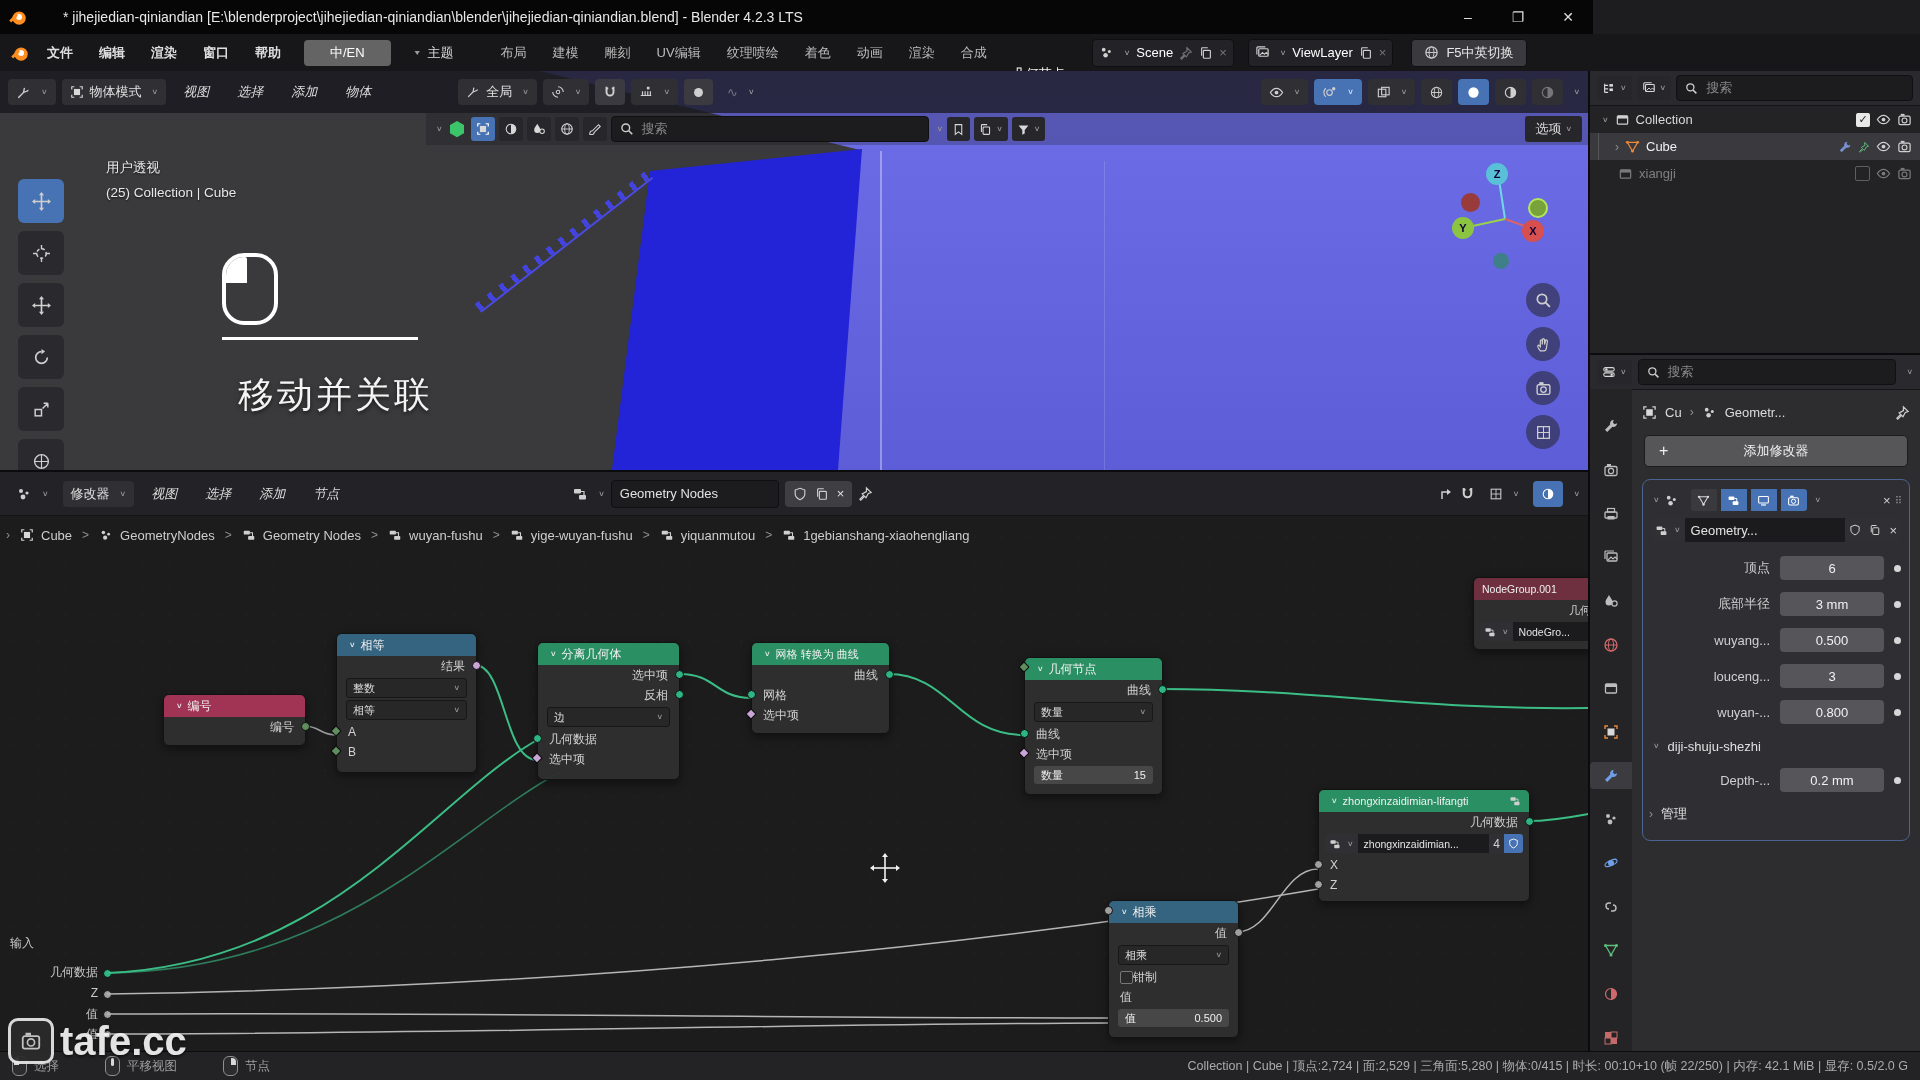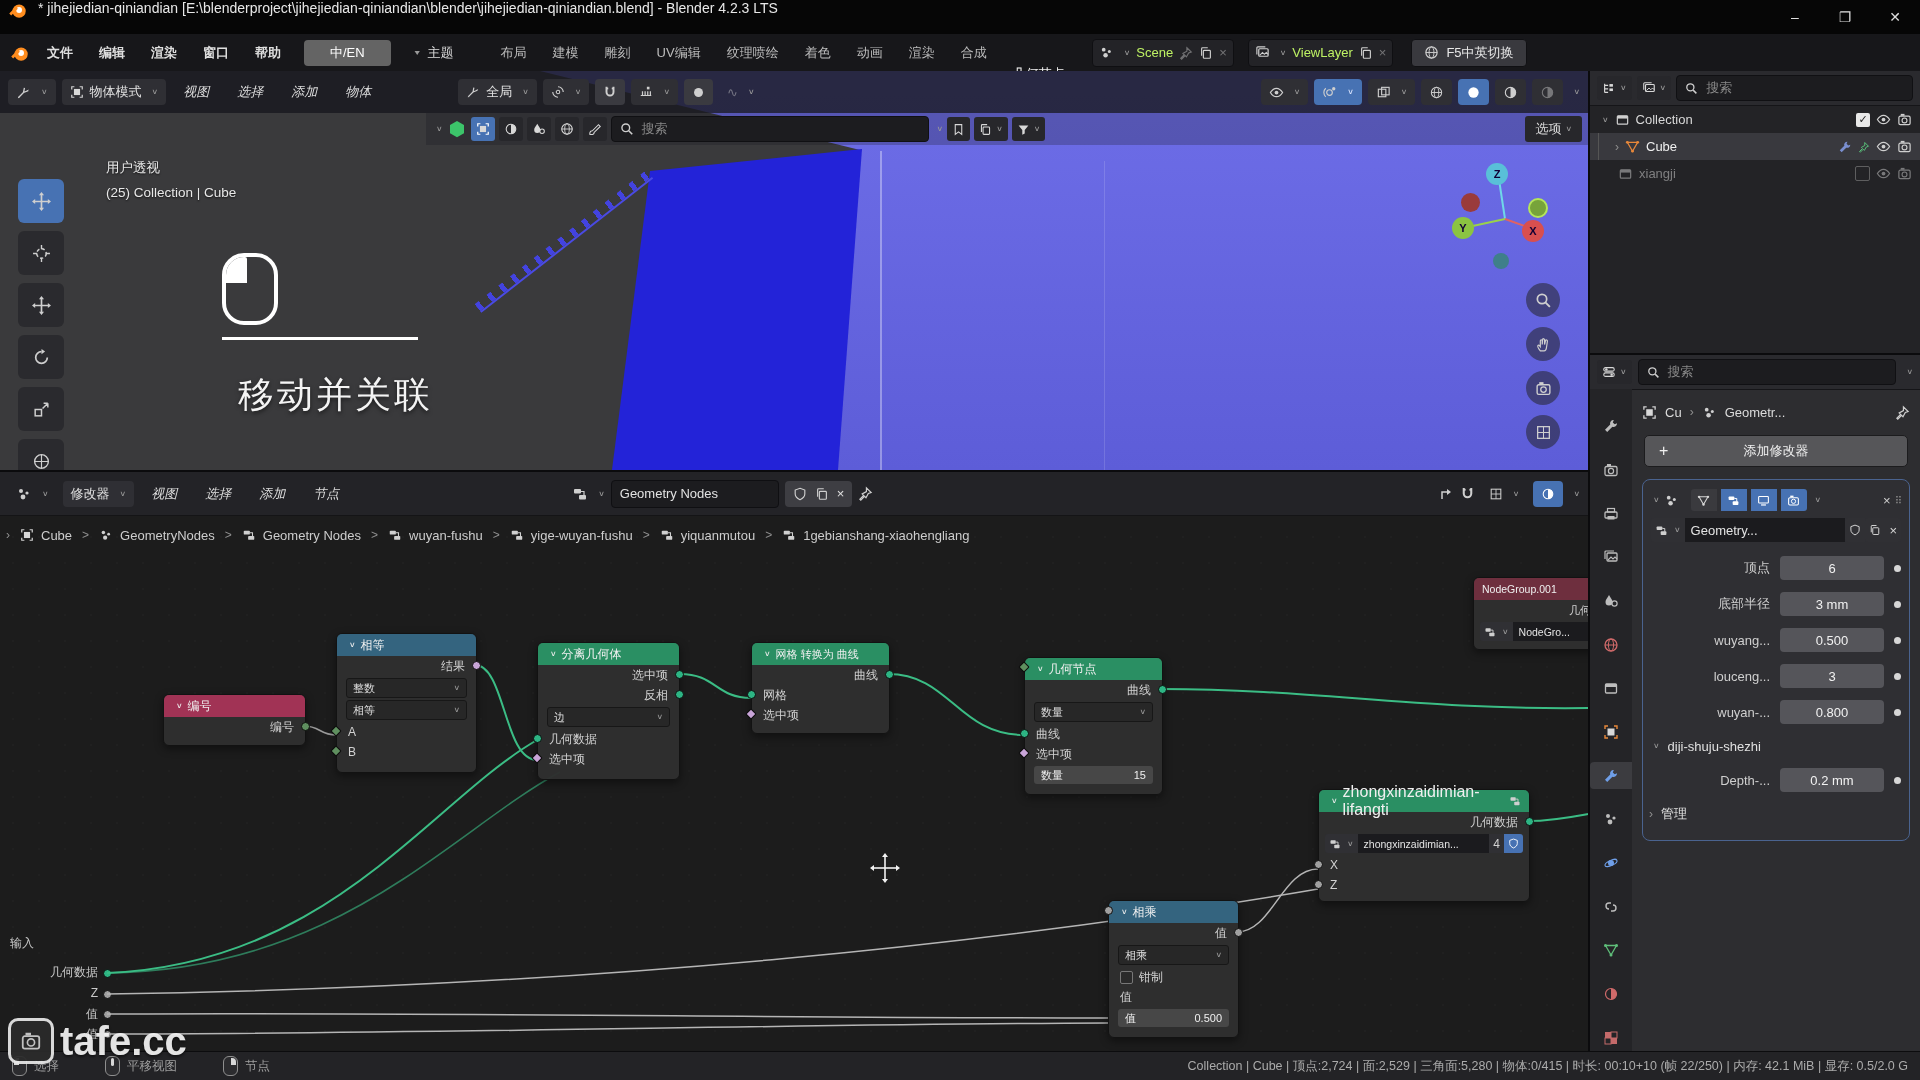--- a/index.html
+++ b/index.html
@@ -4,34 +4,34 @@
 <style>
   html,body{margin:0;padding:0;background:#111;}
   .screen{position:relative;width:1920px;height:1080px;overflow:hidden;background:#1d1d20;
     font-family:"Liberation Sans","DejaVu Sans",sans-serif;color:#d6d6d6;font-size:13px;
     -webkit-font-smoothing:antialiased;}
   .abs{position:absolute;}
   .chev{font-size:9px;color:#9a9a9a;margin-left:4px;transform:scaleY(.8);}
   .ico{display:inline-flex;align-items:center;justify-content:center;color:#cfcfcf;}
   .ico svg{display:block;}
   
-  #titlebar{left:0;top:0;width:1920px;height:34px;background:#060606;display:flex;align-items:flex-start;color:#e8e8e8;}
+  #titlebar{left:0;top:0;width:1593px;height:34px;background:#060606;display:flex;align-items:center;color:#e8e8e8;gap:25px;}
   #titlebar .ttl{margin-left:10px;font-size:14px;white-space:nowrap;}
   .wctl{margin-left:auto;display:flex;height:34px;}
   .wctl div{width:50px;text-align:center;line-height:34px;font-size:14px;color:#ddd;}
   
   #topbar{left:0;top:34px;width:1920px;height:37px;background:#17171a;display:flex;align-items:center;border-bottom:1px solid #0c0c0e;}
   #topbar .menu{padding:0 13px;color:#dedede;font-weight:bold;}
   .langbtn{background:#646464;color:#fff;border-radius:4px;padding:4px 26px;margin:0 10px;}
   .themebtn{color:#dedede;margin:0 8px;display:flex;align-items:center;gap:6px;}
   .tabs{display:flex;margin-left:26px;height:37px;align-items:stretch;}
   .tab{padding:0 13px;display:flex;align-items:center;color:#bdbdbd;}
   .tab.active{background:#3c3c40;color:#f2f2f2;border-radius:6px 6px 0 0;margin-top:40px;}
   .idblock{display:flex;align-items:center;background:#232327;border:1px solid #0f0f12;border-radius:4px;height:26px;padding:0 6px;gap:6px;margin-left:14px;}
-  .idblock .nm{color:#bef264;}
+  .idblock .nm{color:#ffffff;}
   .dim{opacity:.45;}
   .f5btn{margin-left:18px;margin-right:10px;background:#39393e;border:1px solid #101013;border-radius:4px;height:26px;display:flex;align-items:center;gap:7px;padding:0 12px;color:#e8e8e8;}
   
   #viewport{left:0;top:71px;width:1588px;height:399px;background:#3a3a3c;overflow:hidden;border-right:2px solid #0b0b0d;}
   .face{position:absolute;}
   .vhead{position:absolute;left:0;top:0;width:1588px;height:42px;background:rgba(24,24,30,.82);display:flex;align-items:center;padding:0 8px;box-sizing:border-box;gap:6px;}
   .hbtn{background:#2f2f34;border-radius:4px;height:26px;display:flex;align-items:center;padding:0 8px;gap:6px;color:#e2e2e2;}
   .hbtn.blue{background:#4772b3;color:#fff;}
   .hmenu{padding:0 11px;color:#dcdcdc;font-style:italic;}
   .vstrip{position:absolute;left:426px;top:42px;right:0;height:32px;display:flex;align-items:center;gap:4px;background:rgba(20,20,26,.25);padding:0 6px;box-sizing:border-box;}
@@ -940,21 +940,21 @@
             <span class="chev">∨</span>
           </span>
         <span class="sn" style="font-size:10.5px">NodeGro...</span>
       </div>
       <div style="height:6px"></div>
     </div>
 
     <div class="node" style="left:1318px;top:317px;width:210px">
       <div class="nh" style="background:#2a8f63">
           <span class="chev" style="color:#eee">∨</span>
-          <span style="font-size:16px">zhongxinzaidimian-lifangti</span>
+          <span style="font-size:11px">zhongxinzaidimian-lifangti</span>
           <span style="flex:1"></span>
           <span class="ico">
             <svg width="12" height="12">
               <use href="#i-tree"></use>
             </svg>
           </span>
         </div>
       <div class="nrow out"><span>几何数据</span><span class="sock r" style="background:#2db584"></span></div>
       <div class="nsel">
         <span class="si">
@@ -981,21 +981,21 @@
     <div class="node" style="left:1108px;top:428px;width:129px">
       <div class="nh" style="background:#34647f">
           <span class="chev" style="color:#eee">∨</span>
           <span>相乘</span>
         </div>
       <div class="nrow out"><span>值</span><span class="sock r" style="background:#a0a0a0"></span></div>
       <div class="ndd">
           <span>相乘</span>
           <span class="chev">∨</span>
         </div>
-      <div class="nrow" style="display:flex;align-items:center;gap:6px">
+      <div class="nrow" style="display:flex;align-items:center;">
           <span style="width:11px;height:11px;border:1px solid #777;border-radius:2px;background:#2a2a2a"></span>
           <span>钳制</span>
         </div>
       <div class="nrow"><span>值</span></div>
       <div class="nval">
           <span>值</span>
           <span>0.500</span>
           <span class="sock l" style="background:#a0a0a0;top:5px"></span>
         </div>
       <div style="height:8px"></div>

